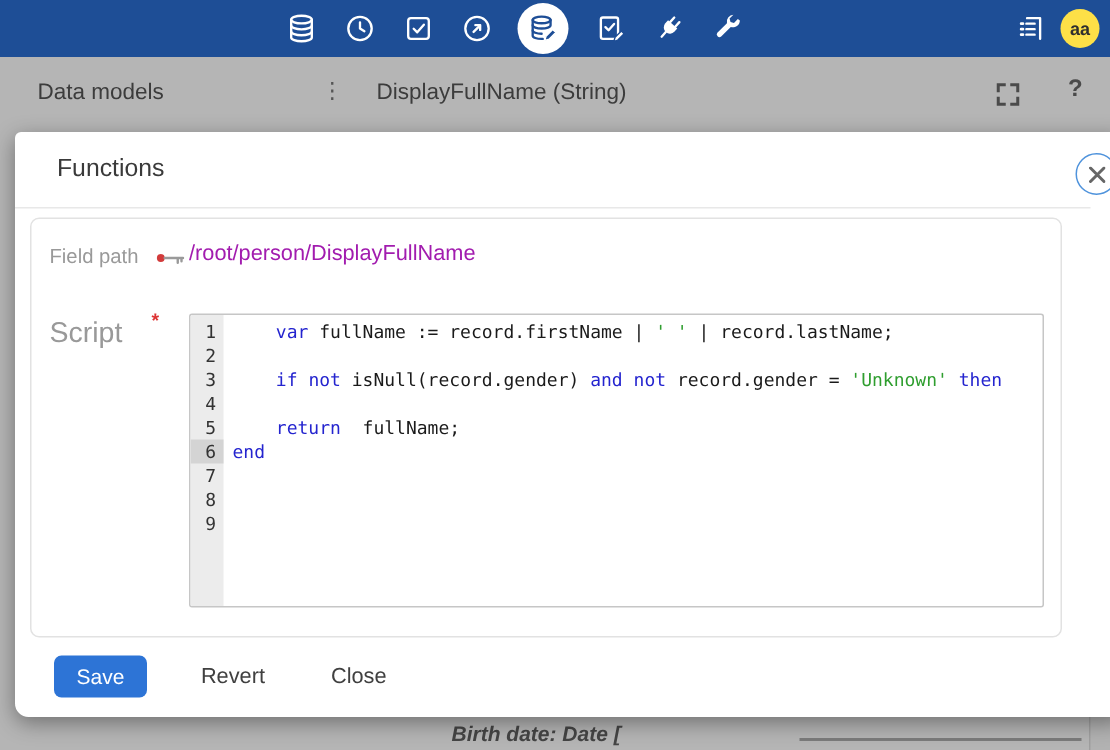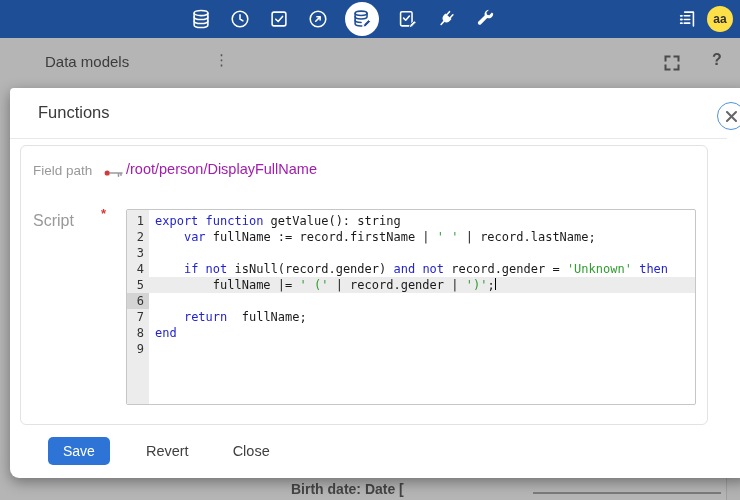--- a/index.html
+++ b/index.html
@@ -12,63 +12,63 @@
   .topbar{position:absolute;left:0;top:0;width:740px;height:38px;background:#1e4e96;z-index:6;}
   .topbar-icons{position:absolute;left:189px;top:0;height:38px;display:flex;align-items:center;gap:16px;}
   .tb-icon{width:23px;height:23px;color:#fff;display:flex;align-items:center;justify-content:center;cursor:pointer;}
   .tb-icon svg{width:22px;height:22px;stroke:currentColor;fill:none;stroke-width:1.7;stroke-linecap:round;stroke-linejoin:round;}
   .tb-active{width:34px;height:34px;background:#fff;border-radius:50%;color:#1e4e96;display:flex;align-items:center;justify-content:center;}
   .tb-active svg{width:22px;height:22px;}
   .topbar-right{position:absolute;right:7px;top:0;height:38px;display:flex;align-items:center;gap:9px;}
   .avatar{width:26px;height:26px;border-radius:50%;background:#fde047;color:#2f2f2f;font-size:12px;font-weight:bold;display:flex;align-items:center;justify-content:center;}
   
   .subheader{position:absolute;left:0;top:38px;width:740px;height:50px;background:#b5b5b5;}
-  .sub-section{position:absolute;left:45px;top:15px;font-size:15px;color:#3c3c3c;cursor:pointer;}
+  .sub-section{position:absolute;left:25px;top:15px;font-size:15px;color:#3c3c3c;cursor:pointer;}
   .kebab{position:absolute;left:214px;top:13px;font-size:15px;color:#555;cursor:pointer;}
   .sub-title{position:absolute;left:251px;top:15px;font-size:15px;color:#3c3c3c;}
   .fullscreen-ic{position:absolute;left:663px;top:16px;width:18px;height:18px;color:#4a4a4a;cursor:pointer;}
   .fullscreen-ic svg{width:18px;height:18px;stroke:currentColor;fill:none;stroke-width:2;stroke-linecap:square;}
   .help-q{position:absolute;left:712px;top:13px;font-size:16px;font-weight:bold;color:#4a4a4a;cursor:pointer;}
   
-  .bg-bottom-text{position:absolute;left:291px;top:481px;font-size:14px;font-weight:bold;color:#454545;white-space:nowrap;}
+  .bg-bottom-text{position:absolute;left:301px;top:481px;font-size:14px;font-weight:bold;color:#454545;white-space:nowrap;font-style:italic;}
   .bg-bottom-line{position:absolute;left:533px;top:492px;width:188px;height:2px;background:#7b7b7b;}
   .bg-strip{position:absolute;right:0;top:88px;width:13px;height:412px;background:#b2b2b2;border-left:1px solid #9f9f9f;}
   .bg-strip .sep1{position:absolute;left:0;right:0;top:234px;height:1px;background:#a2a2a2;}
   .bg-strip .sep2{position:absolute;left:0;right:0;top:270px;height:1px;background:#a2a2a2;}
   .bg-thumb{position:absolute;left:2px;top:245px;width:3px;height:14px;background:#222;}
   
   .modal{position:absolute;left:10px;top:88px;width:717px;height:390px;background:#fff;
          border-radius:4px 4px 9px 9px;box-shadow:0 4px 14px rgba(0,0,0,.38);z-index:5;padding-left:23px;}
   .modal-title{position:absolute;left:28px;top:15px;font-size:16.5px;color:#3a3a3a;}
   .close-btn{position:absolute;right:5px;top:14px;width:26px;height:26px;border-radius:50%;
              border:1.5px solid #4f93dc;background:#fff;display:flex;align-items:center;justify-content:center;cursor:pointer;}
   .close-btn svg{width:11px;height:11px;stroke:#666;stroke-width:2;stroke-linecap:round;}
   .modal-divider{position:absolute;left:0;top:50px;width:717px;height:1px;background:#e8e8e8;}
   .card{position:absolute;left:10px;top:57px;width:688px;height:280px;border:1px solid #e2e2e2;border-radius:6px;background:#fff;box-sizing:border-box;}
   .fp-label{position:absolute;left:12px;top:17px;font-size:13.5px;color:#999;}
   .key-ic{position:absolute;left:82px;top:20px;}
   .fp-value{position:absolute;left:105px;top:15px;font-size:14.5px;color:#a21caf;}
-  .script-label{position:absolute;left:12px;top:66px;font-size:16px;color:#999;text-align:right;}
+  .script-label{position:absolute;left:12px;top:66px;font-size:19px;color:#999;text-align:right;}
   .req-star{position:absolute;left:80px;top:60px;font-size:13px;color:#d33;font-weight:bold;}
   
   .editor{position:absolute;left:105px;top:63px;width:570px;height:196px;border:1px solid #c6c6c6;border-radius:2px;
           box-sizing:border-box;display:flex;overflow:hidden;background:#fff;
           font-family:"DejaVu Sans Mono",monospace;font-size:12px;line-height:16px;}
   .gutter{width:22px;flex-shrink:0;background:#ececec;padding-top:3px;color:#333;text-align:right;}
   .gutter-line{height:16px;padding-right:5px;}
   .gutter-line.active{background:#d4d4d4;}
   .lines{flex:1;padding-top:3px;cursor:text;}
   .code-line{height:16px;white-space:pre;padding-left:6px;color:#1a1a1a;}
   .code-line.active{background:#ececec;}
   .tok-k{color:#2424cf;}
   .tok-s{color:#2f9e2f;}
   .tok-p{color:#1a1a1a;}
   .caret{display:inline-block;width:1px;height:12px;background:#000;vertical-align:-1px;}
   
-  .modal-buttons{position:absolute;left:26px;bottom:13px;display:flex;align-items:center;gap:28px;margin-left:12px;}
+  .modal-buttons{position:absolute;left:26px;bottom:13px;display:flex;align-items:center;gap:28px;}
   .btn-primary{background:#2d74d6;color:#fff;border:none;border-radius:5px;font-size:14px;
                font-family:"Liberation Sans",sans-serif;padding:6px 15px;cursor:pointer;}
   .btn-text{background:none;border:none;color:#404040;font-size:14.5px;font-family:"Liberation Sans",sans-serif;
             padding:6px 8px;cursor:pointer;}
 </style>
 </head>
 <body>
 
 <div class="topbar">
   <div class="topbar-icons">
@@ -138,20 +138,21 @@
           <path d="M5.2 8.5h1.3M5.2 12.5h1.3M5.2 16.5h1.3" stroke-width="2"></path>
         </svg>
     </div>
     <div class="avatar">aa</div>
   </div>
 </div>
 
 <div class="subheader">
   <div class="sub-section">Data models</div>
   <div class="kebab">⋮</div>
+  <div class="sub-title">DisplayFullName (String)</div>
   <div class="fullscreen-ic">
     <svg viewBox="0 0 18 18">
         <path d="M2.5 6.5v-4h4M11.5 2.5h4v4M15.5 11.5v4h-4M6.5 15.5h-4v-4"></path>
       </svg>
   </div>
   <div class="help-q">?</div>
 </div>
 
 <div class="bg-bottom-text">Birth date: Date [</div>
 <div class="bg-bottom-line"></div>
@@ -189,25 +190,23 @@
           <div class="gutter-line">2</div>
           <div class="gutter-line">3</div>
           <div class="gutter-line">4</div>
           <div class="gutter-line">5</div>
           <div class="gutter-line active">6</div>
           <div class="gutter-line">7</div>
           <div class="gutter-line">8</div>
           <div class="gutter-line">9</div>
         </div>
       <div class="lines">
-          <div class="code-line"><span class="tok-k">export</span><span class="tok-p"> </span><span class="tok-k">function</span><span class="tok-p"> getValue(): string</span></div>
           <div class="code-line"><span class="tok-p">    </span><span class="tok-k">var</span><span class="tok-p"> fullName := record.firstName | </span><span class="tok-s">' '</span><span class="tok-p"> | record.lastName;</span></div>
           <div class="code-line"></div>
           <div class="code-line"><span class="tok-p">    </span><span class="tok-k">if</span><span class="tok-p"> </span><span class="tok-k">not</span><span class="tok-p"> isNull(record.gender) </span><span class="tok-k">and</span><span class="tok-p"> </span><span class="tok-k">not</span><span class="tok-p"> record.gender = </span><span class="tok-s">'Unknown'</span><span class="tok-p"> </span><span class="tok-k">then</span></div>
-          <div class="code-line active"><span class="tok-p">        fullName |= </span><span class="tok-s">' ('</span><span class="tok-p"> | record.gender | </span><span class="tok-s">')'</span><span class="tok-p">;</span><span class="caret"></span></div>
           <div class="code-line"></div>
           <div class="code-line"><span class="tok-p">    </span><span class="tok-k">return</span><span class="tok-p">  fullName;</span></div>
           <div class="code-line"><span class="tok-k">end</span></div>
         </div>
     </div>
   </div>
 
   <div class="modal-buttons">
     <button class="btn-primary">Save</button>
     <button class="btn-text">Revert</button>

